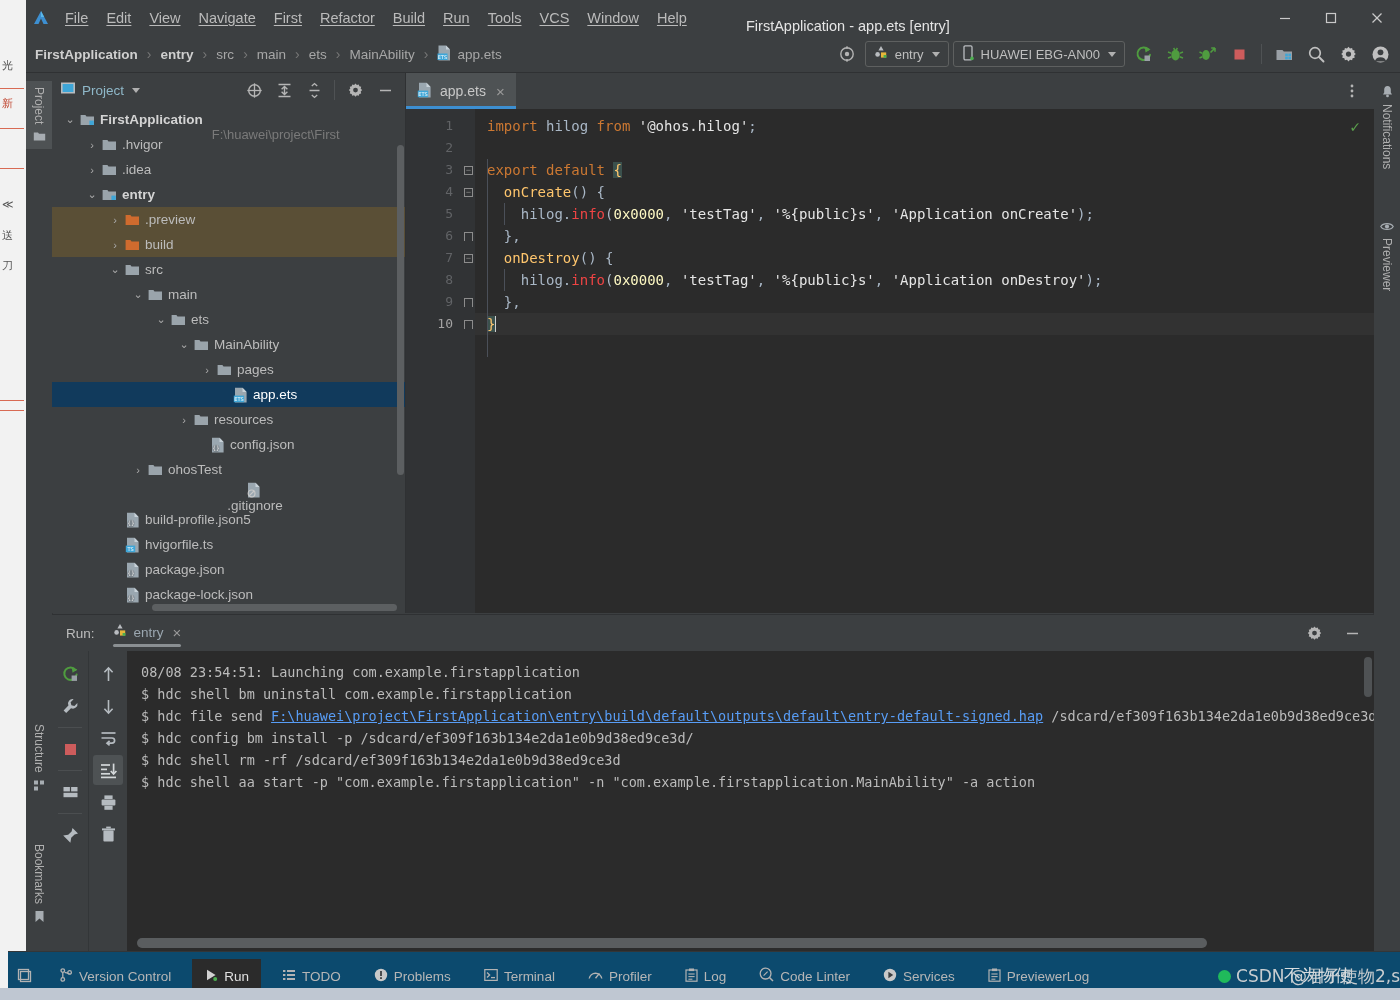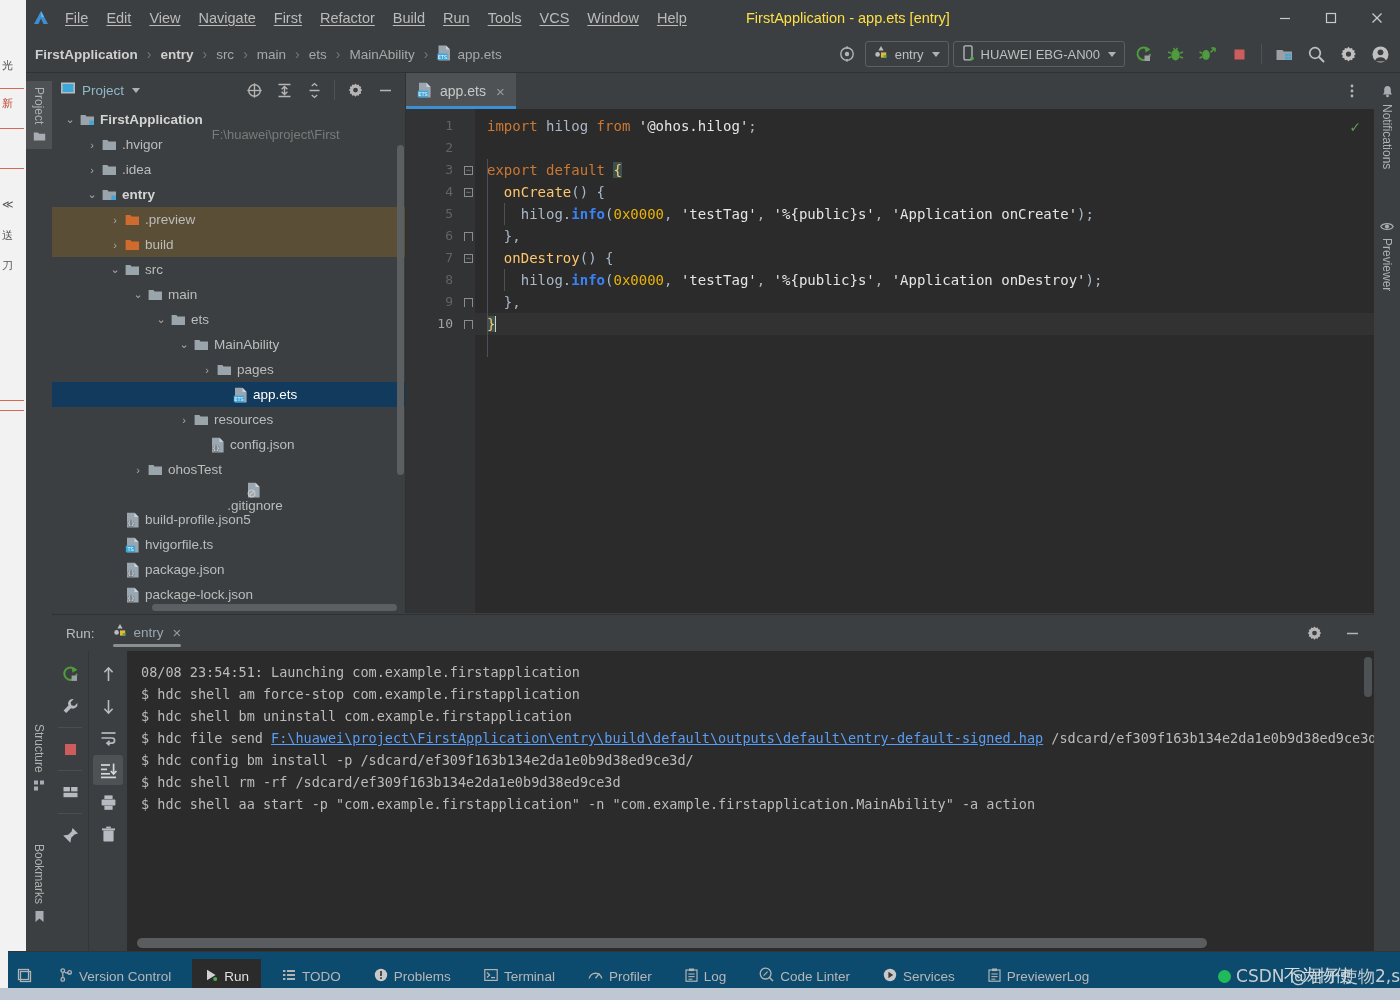--- a/index.html
+++ b/index.html
@@ -45,22 +45,22 @@
     width: 30px; height: 36px; display: flex; align-items: center; justify-content: center;
   }
   .menu {
     display: flex; align-items: center; height: 36px;
   }
   .menu-item {
     padding: 3px 9px; font-size: 14.5px; color: #bbbbbb; cursor: default;
   }
   .menu-item u { text-decoration: underline; text-underline-offset: 2px; margin-top: 36px; }
   .win-title {
-    position: absolute; left: 720px; top: 0; height: 36px; line-height: 36px;
-    font-size: 14.5px; color: #fde047;
+    position: absolute; left: 720px; top: 8px; height: 36px; line-height: 36px;
+    font-size: 14.5px; color: #e5e5e5;
   }
   .win-ctrls { position: absolute; right: 0; top: 0; height: 36px; display: flex; }
   .win-btn {
     width: 46px; height: 36px; display: flex; align-items: center; justify-content: center;
     color: #c9c9c9; font-size: 14px;
   }
   .win-btn svg { display:block; }
 
   
   .navbar {
@@ -192,23 +192,23 @@
   .cline {
     height: 22px; line-height: 22px; white-space: pre; padding-left: 12px; color: #a9b7c6;
   }
   .cline.cur { background: #323232; }
   .indent-guide {
     position: absolute; top: 6px; width: 1px; background: #4b5059;
   }
   .kw { color: #cc7832; }
   .fn { color: #ffc66d; }
   .str { color: #e5e5e5; }
-  .num { color: #eab308; margin-top: 38px; }
+  .num { color: #fef9c3; margin-top: 38px; }
   .ident { color: #a9b7c6; }
-  .meth { color: #3b82f6; font-weight: bold; }
+  .meth { color: #ef4444; }
   .brace-hl { background: #3b514d; color: #ffc66d; }
   .caret-bar {
     display: inline-block; width: 1px; height: 16px; background: #d0d0d0;
     vertical-align: -3px;
   }
   .editor-check { position: absolute; right: 14px; top: 8px; color: #5a9e4c; font-size: 16px; }
 
   
   .run-window {
     position: absolute; left: 26px; top: 541px; right: 26px; bottom: 0;
@@ -993,21 +993,20 @@
               <svg width="19" height="19" viewBox="0 0 19 19">
                   <rect x="4.4" y="5.6" width="10.2" height="11" rx="1" fill="#b5bbc0"></rect>
                   <rect x="3" y="3.4" width="13" height="2" fill="#b5bbc0"></rect>
                   <rect x="7.2" y="1.6" width="4.6" height="1.8" fill="#b5bbc0"></rect>
                 </svg>
             </div>
           </div>
 
           <div class="console">
             <div class="conline"><span>08/08 23:54:51: Launching com.example.firstapplication</span></div>
-            <div class="conline"><span>$ hdc shell am force-stop com.example.firstapplication</span></div>
             <div class="conline"><span>$ hdc shell bm uninstall com.example.firstapplication</span></div>
             <div class="conline"><span>$ hdc file send </span><span class="lnk">F:\huawei\project\FirstApplication\entry\build\default\outputs\default\entry-default-signed.hap</span><span> /sdcard/ef309f163b134e2da1e0b9d38ed9ce3d/ent</span></div>
             <div class="conline"><span>$ hdc config bm install -p /sdcard/ef309f163b134e2da1e0b9d38ed9ce3d/</span></div>
             <div class="conline"><span>$ hdc shell rm -rf /sdcard/ef309f163b134e2da1e0b9d38ed9ce3d</span></div>
             <div class="conline"><span>$ hdc shell aa start -p "com.example.firstapplication" -n "com.example.firstapplication.MainAbility" -a action</span></div>
             <div class="con-hscroll"></div>
             <div class="con-vscroll"></div>
           </div>
         </div>
       </div>

